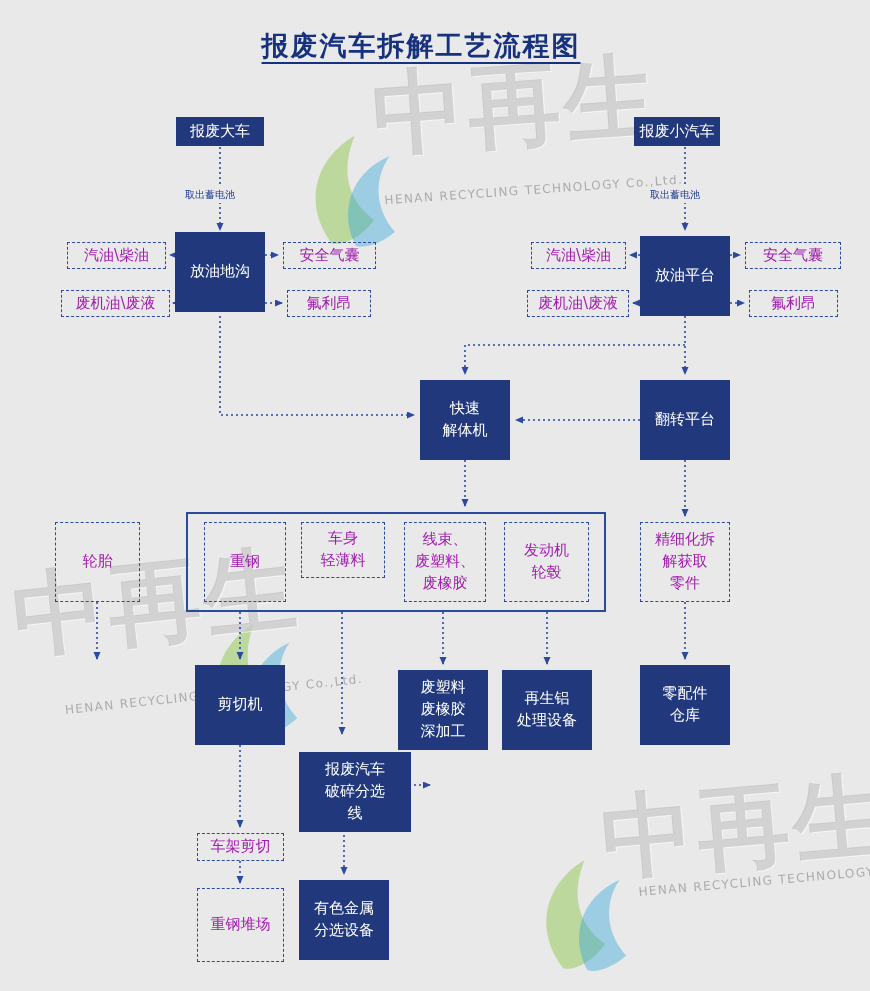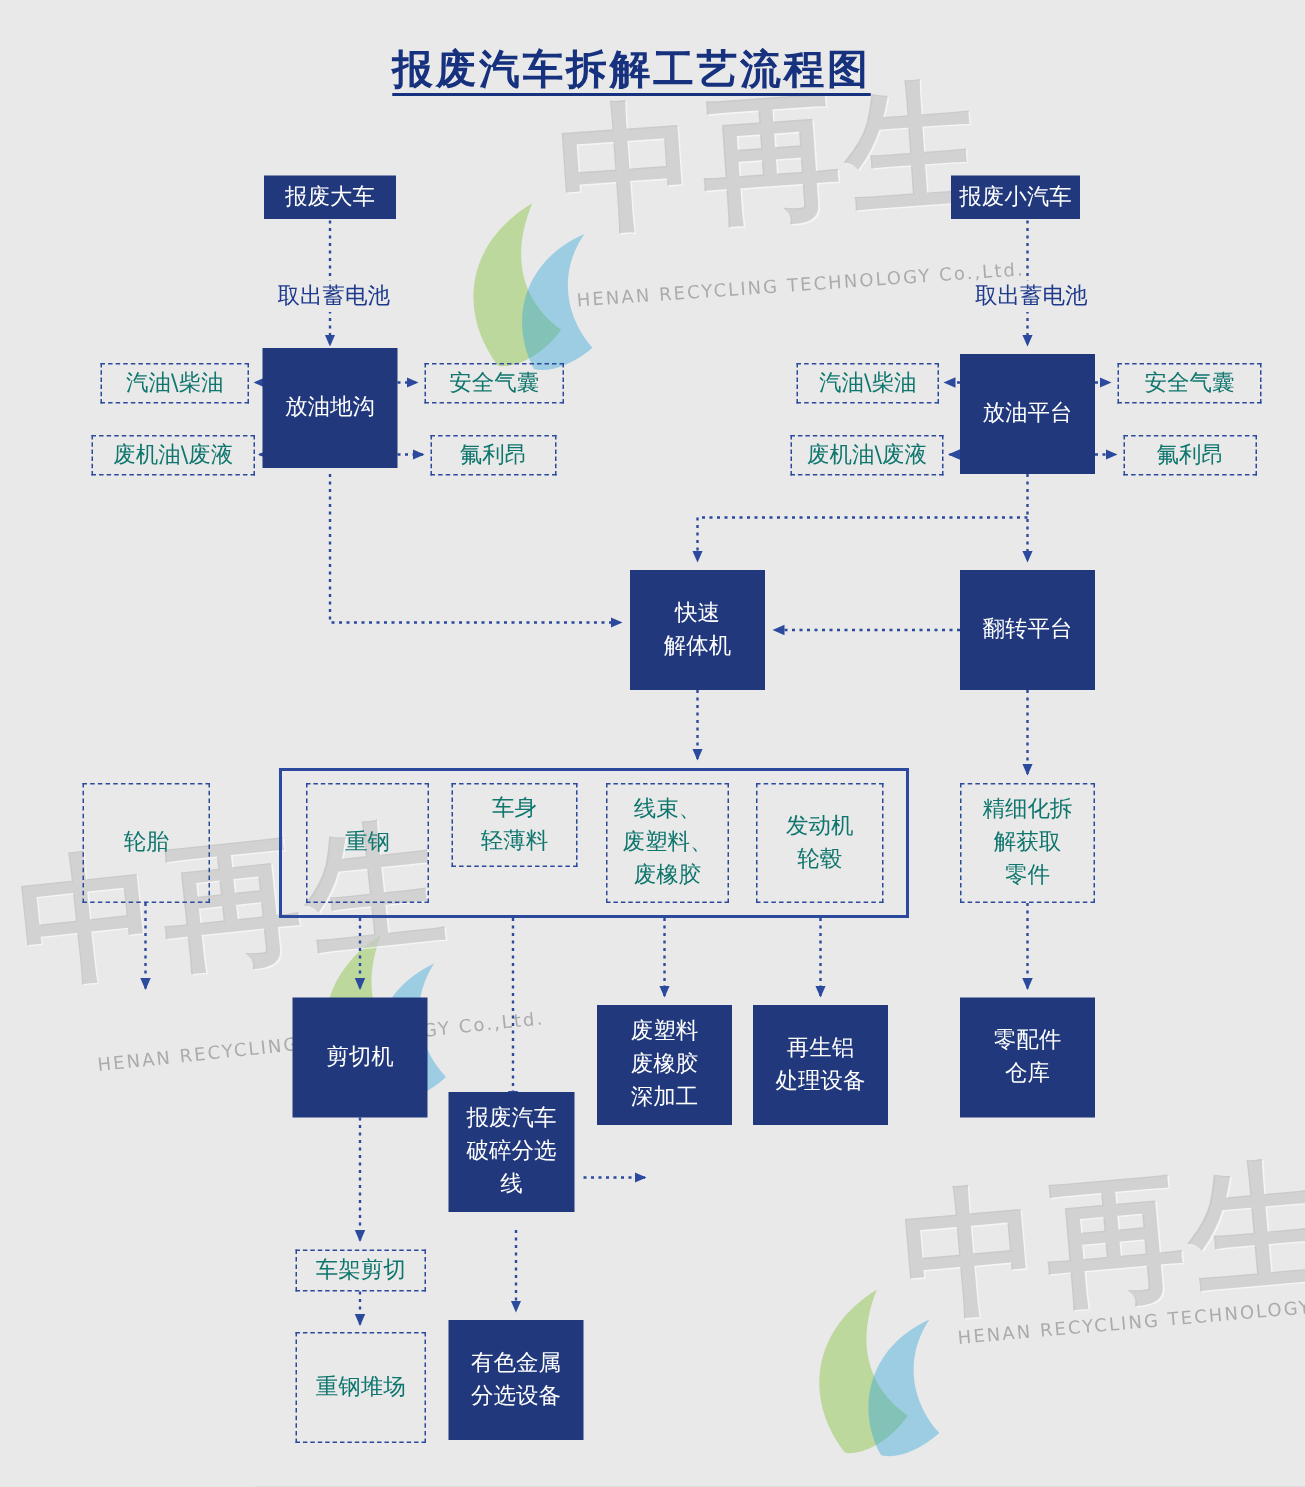--- a/index.html
+++ b/index.html
@@ -13,24 +13,24 @@
     font-size:27px; font-weight:bold; color:#16317e; letter-spacing:2px;
     text-decoration:underline; text-decoration-thickness:2px; text-underline-offset:7px;
     z-index:3; white-space:pre-line;
   }
   .node {
     position:absolute; display:flex; align-items:center; justify-content:center;
     text-align:center; white-space:pre-line; line-height:1.45; z-index:2;
     font-size:15px;
   }
   .solid { background:#21397c; color:#ffffff; }
-  .dashed { border:1px dashed #2b4a9e; color:#0f766e; background:transparent; }
+  .dashed { border:1px dashed #2b4a9e; color:#a21caf; background:transparent; }
   .group-box { position:absolute; border:2px solid #2b4a9e; z-index:1; }
   .flabel {
-    position:absolute; color:#1d3a8c; font-size:15px; z-index:2;
+    position:absolute; color:#1d3a8c; font-size:10px; z-index:2;
     white-space:pre-line; background:#e9e9e9; padding:1px 3px;
   }
   .connectors { position:absolute; left:0; top:0; z-index:1; pointer-events:none; }
   
   .wm { position:absolute; width:380px; height:200px; z-index:0; pointer-events:none; }
   .wm-logo { position:absolute; left:0; top:60px; width:95px; height:120px; }
   .wm-brand {
     position:absolute; left:78px; top:0; font-size:92px; font-weight:bold;
     color:rgba(145,145,145,0.35); white-space:nowrap; letter-spacing:4px; line-height:1.05;
     text-shadow:1px 1px 0 rgba(255,255,255,0.55);
@@ -154,21 +154,21 @@
 
   <div class="node solid" style="left:195px;top:665px;width:90px;height:80px">剪切机</div>
   <div class="node solid" style="left:398px;top:670px;width:90px;height:80px">废塑料
 废橡胶
 深加工</div>
   <div class="node solid" style="left:502px;top:670px;width:90px;height:80px">再生铝
 处理设备</div>
   <div class="node solid" style="left:640px;top:665px;width:90px;height:80px">零配件
 仓库</div>
 
-  <div class="node solid" style="left:299px;top:728px;width:84px;height:80px">报废汽车
+  <div class="node solid" style="left:299px;top:752px;width:112px;height:80px">报废汽车
 破碎分选
 线</div>
 
   <div class="node dashed" style="left:197px;top:833px;width:87px;height:28px">车架剪切</div>
   <div class="node solid" style="left:299px;top:880px;width:90px;height:80px">有色金属
 分选设备</div>
   <div class="node dashed" style="left:197px;top:888px;width:87px;height:74px">重钢堆场</div>
 
 </div>
 

